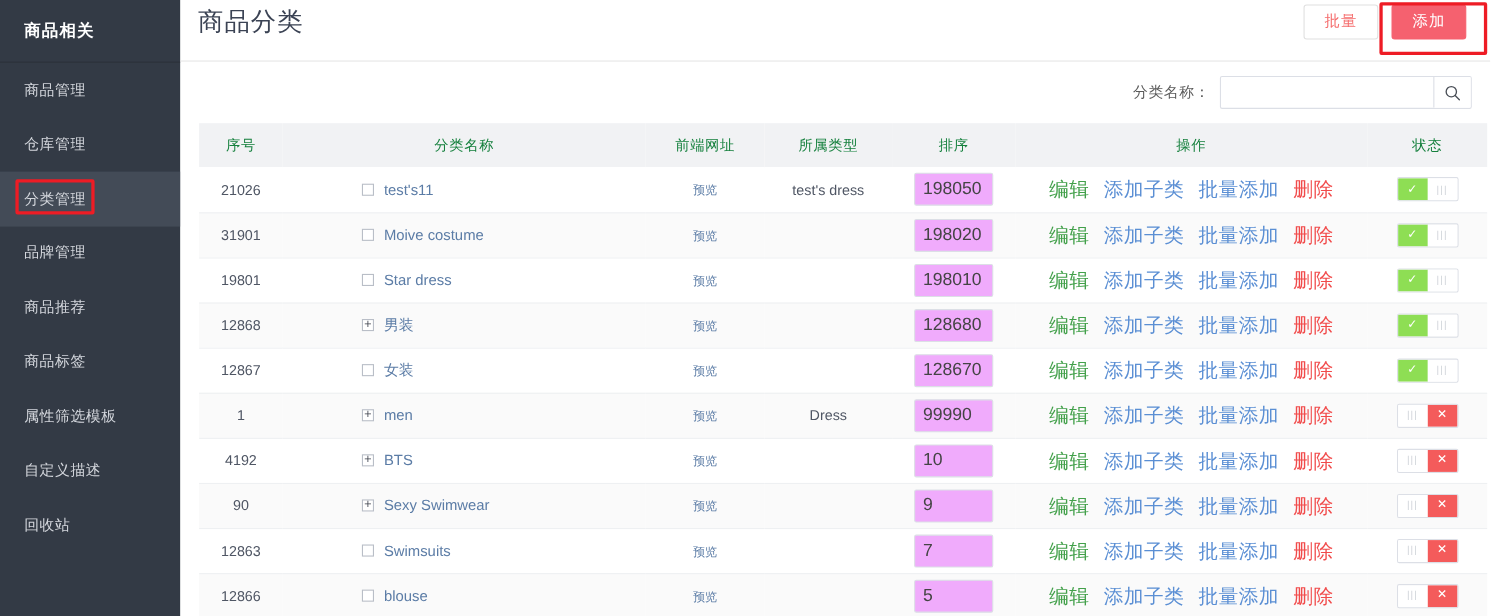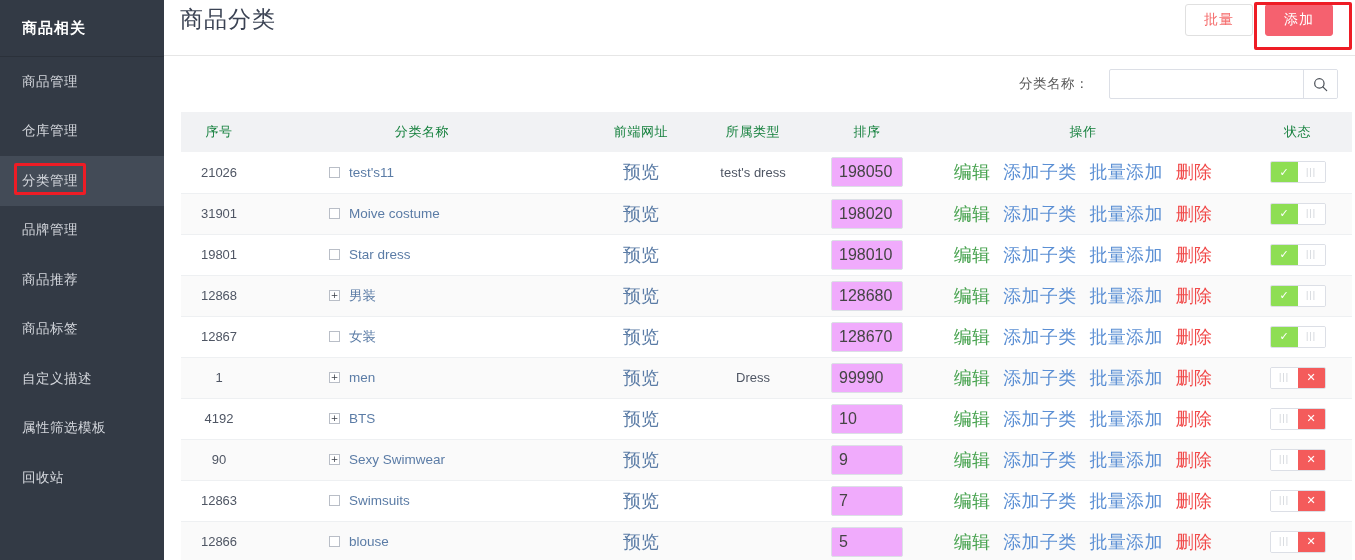--- a/index.html
+++ b/index.html
@@ -130,21 +130,21 @@
   .filter-bar {
     height: 56px;
     display: flex;
     align-items: center;
     justify-content: flex-end;
     padding-right: 17px;
   }
   .filter-label {
     font-size: 13.5px;
     color: #5a5a5a;
-    margin-right: 20px;
+    margin-right: 9px;
     letter-spacing: 0.5px;
   }
   .search-wrap {
     display: flex;
     height: 30px;
     border: 1px solid #dcdfe6;
     border-radius: 2px;
     overflow: hidden;
     background: #fff;
   }
@@ -232,21 +232,21 @@
     font-family: "DejaVu Sans", sans-serif;
   }
   .tree-toggle.leaf { color: transparent; cursor: default; }
   .cat-name {
     color: #5b7ca6;
     font-size: 13.5px;
     cursor: pointer;
   }
   .link-preview {
     color: #5b7ca6;
-    font-size: 18px;
+    font-size: 11px;
     cursor: pointer;
   }
   .type-text { color: #4f5664; font-size: 13px; }
 
   .sort-input {
     width: 72px;
     height: 30px;
     border: 1px solid #dcdfe6;
     border-radius: 2px;
     padding: 0 7px;
@@ -307,24 +307,24 @@
         <div class="sidebar-item">
           <span class="lbl">品牌管理</span>
         </div>
         <div class="sidebar-item">
           <span class="lbl">商品推荐</span>
         </div>
         <div class="sidebar-item">
           <span class="lbl">商品标签</span>
         </div>
         <div class="sidebar-item">
+          <span class="lbl">属性筛选模板</span>
+        </div>
+        <div class="sidebar-item">
           <span class="lbl">自定义描述</span>
-        </div>
-        <div class="sidebar-item">
-          <span class="lbl">属性筛选模板</span>
         </div>
         <div class="sidebar-item">
           <span class="lbl">回收站</span>
         </div>
       </nav>
     <div class="anno-box-sidebar"></div>
   </aside>
 
   <section class="main">
 

